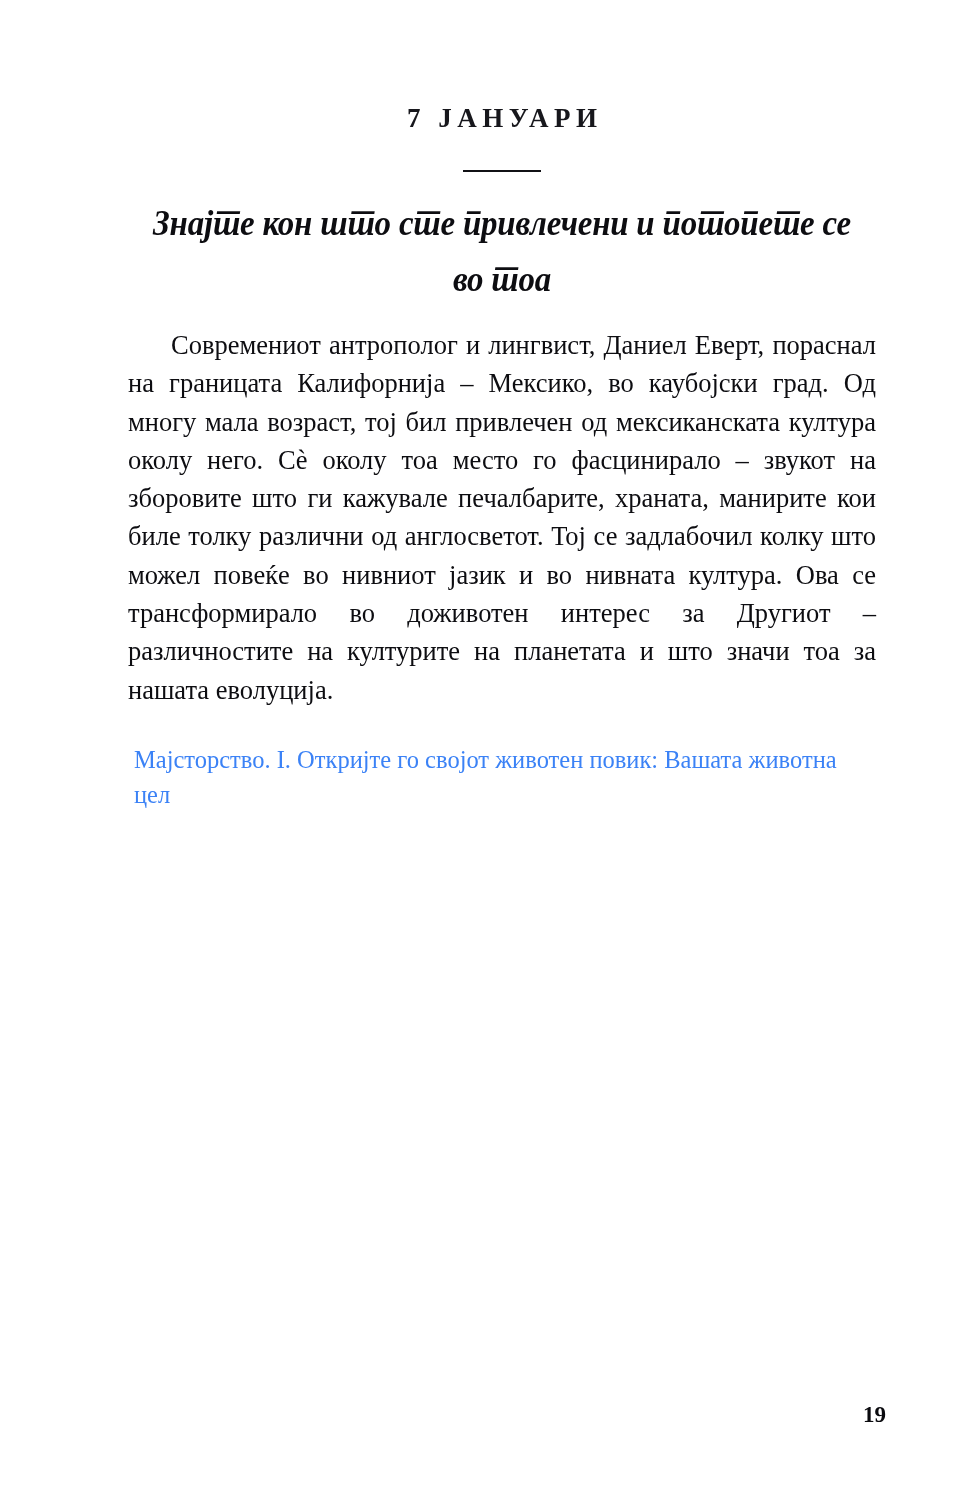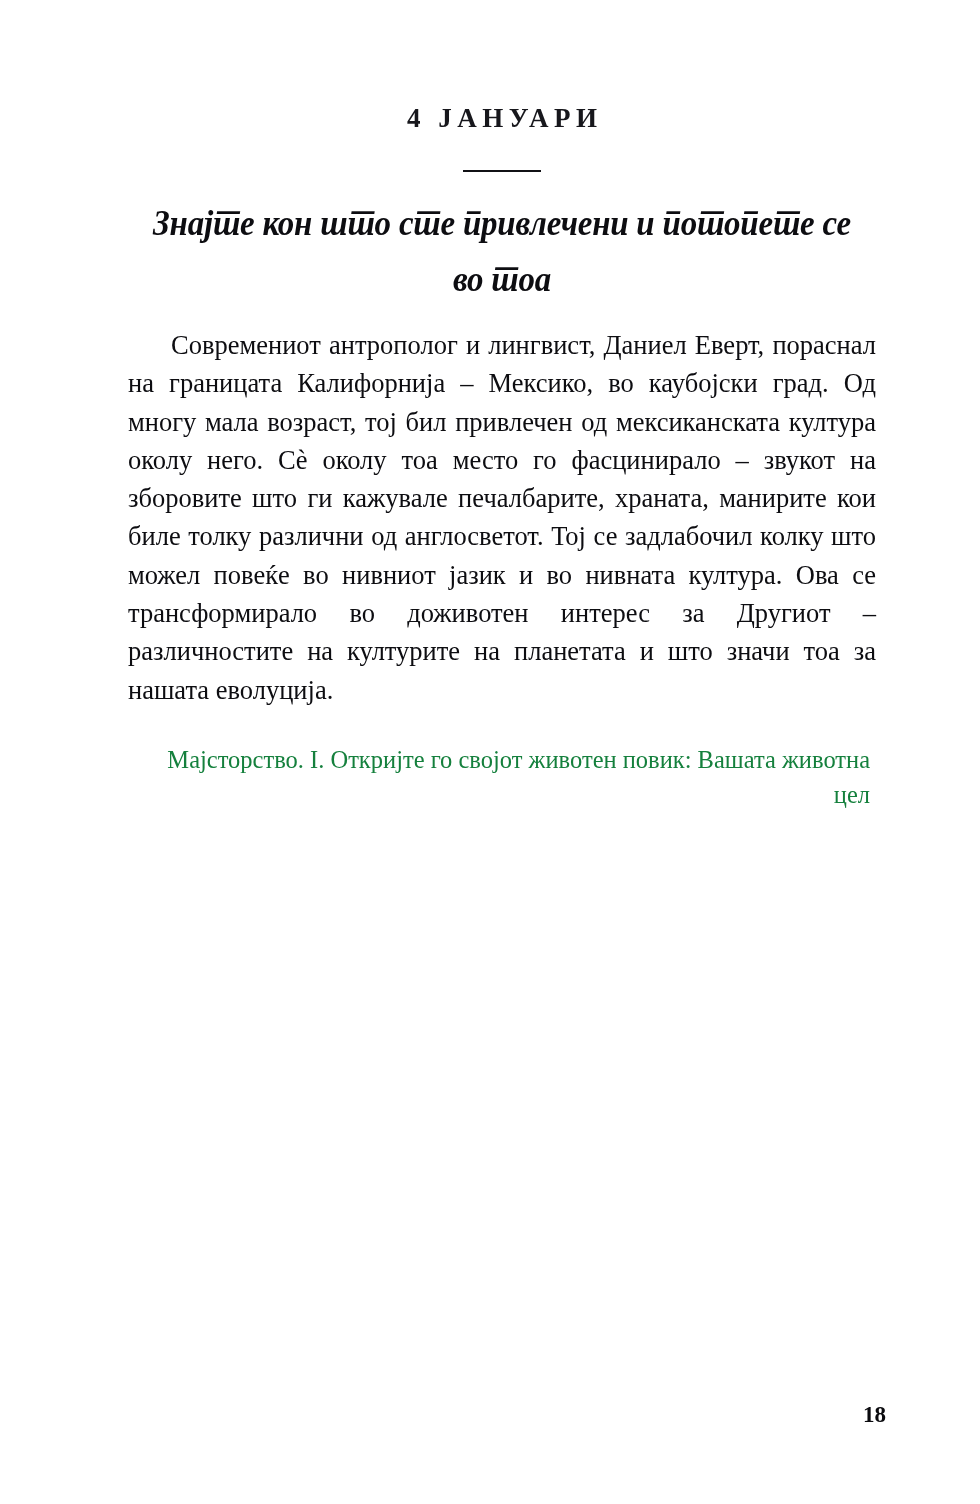--- a/index.html
+++ b/index.html
@@ -98,53 +98,53 @@
     font-size: 24.5px;
     line-height: 1.42;
     color: #0a0a0e;
   }
 
   
   .source-line {
     margin-top: 33px;
     margin-left: 6px;
     margin-right: 6px;
-    text-align: right;
+    text-align: left;
     font-size: 24.5px;
     line-height: 1.44;
-    color: #15803d;
+    color: #3b82f6;
   }
 
   
   .page-number {
     position: absolute;
     right: 94px;
     bottom: 78px;
     font-family: "Liberation Serif", "DejaVu Serif", serif;
     font-weight: bold;
     font-size: 23px;
     line-height: 1;
     color: #0a0a0e;
   }
 </style>
 </head>
 <body>
 
 <div class="page">
   <div class="content">
 
-    <div class="date-header">4 ЈАНУАРИ</div>
+    <div class="date-header">7 ЈАНУАРИ</div>
 
     <div class="divider-wrap">
       <span class="divider"></span>
     </div>
 
     <div class="entry-title">Знајте кон што сте привлечени и потопете се во тоа</div>
 
     <div class="body-paragraph">Современиот антрополог и лингвист, Даниел Еверт, пораснал на границата Калифорнија – Мексико, во каубојски град. Од многу мала возраст, тој бил привлечен од мексиканската култура околу него. Сѐ околу тоа место го фасцинирало – звукот на зборовите што ги кажувале печалбарите, храната, манирите кои биле толку различни од англосветот. Тој се задлабочил колку што можел повеќе во нивниот јазик и во нивната култура. Ова се трансформирало во доживотен интерес за Другиот – различностите на културите на планетата и што значи тоа за нашата еволуција.</div>
 
 
     <div class="source-line">Мајсторство. I. Откријте го својот животен повик: Вашата животна цел</div>
 
   </div>
 
-  <div class="page-number">18</div>
+  <div class="page-number">19</div>
 </div>
 
 </body></html>

